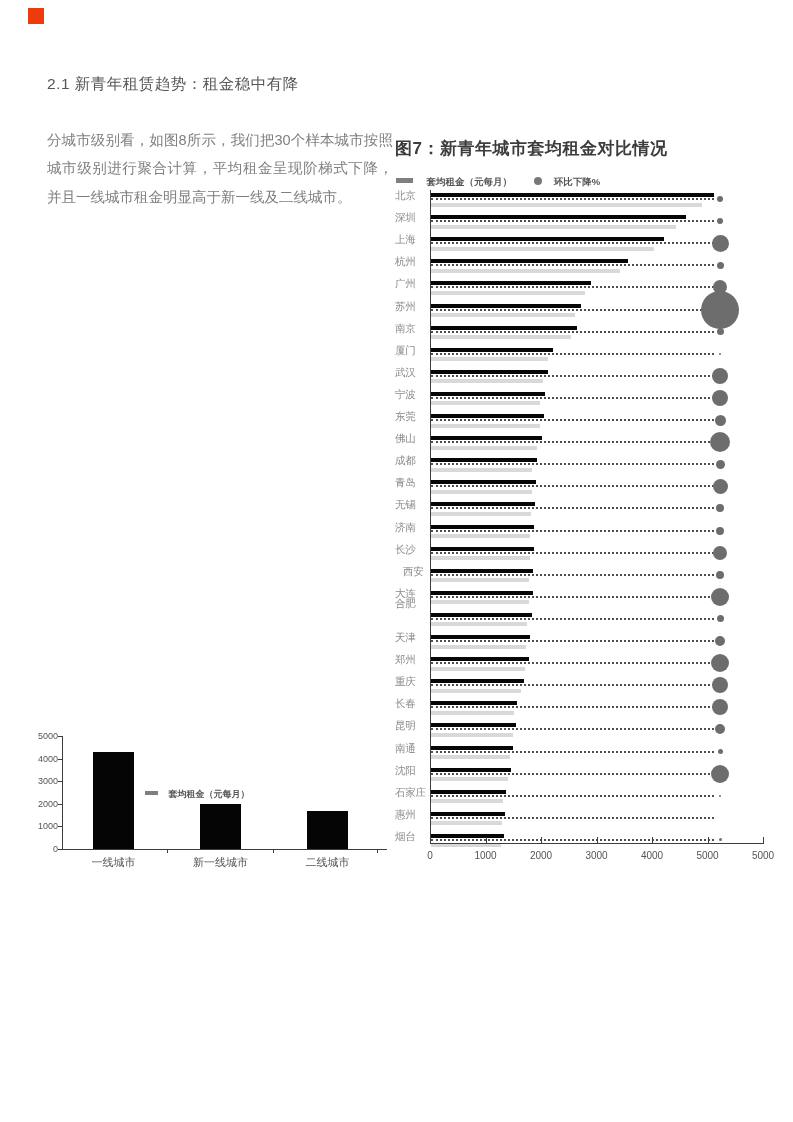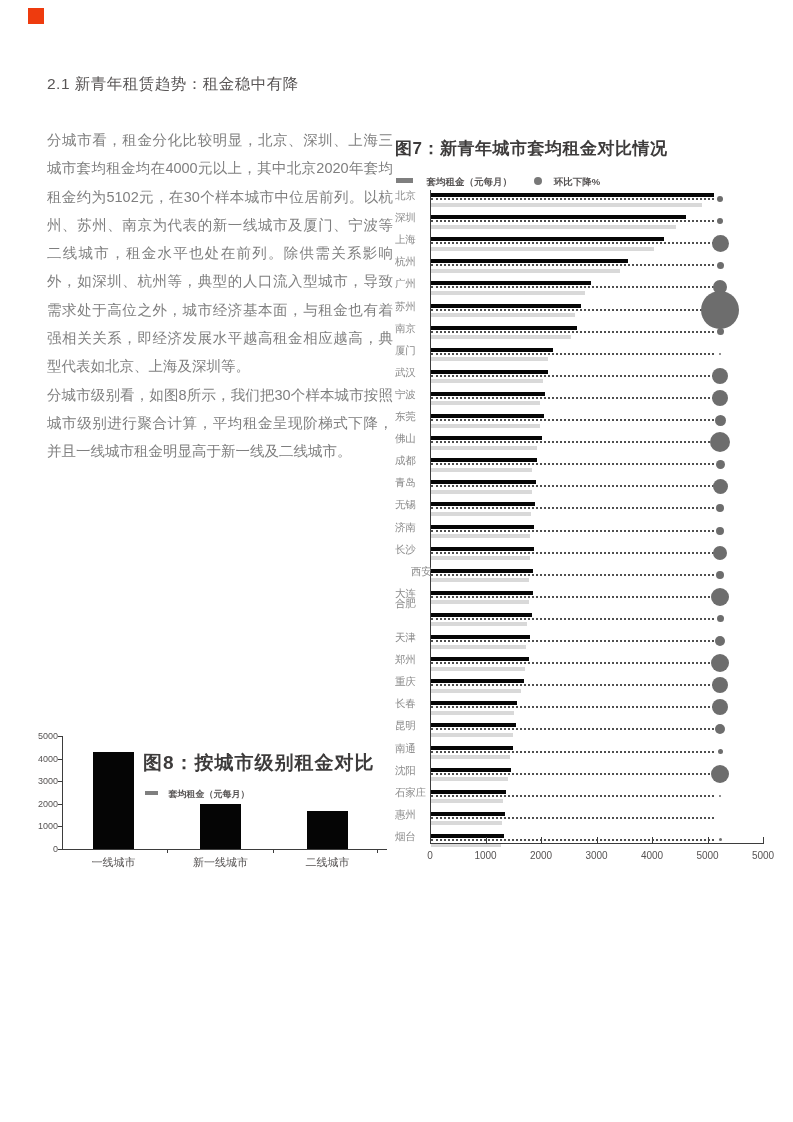--- a/index.html
+++ b/index.html
@@ -36,21 +36,20 @@
 </head>
 <body>
 
 <div id="page">
 
   <div class="abs" id="brand-mark"></div>
 
   <div class="abs" id="section-heading">2.1 新青年租赁趋势：租金稳中有降</div>
 
   <div class="abs" id="body-col">
-    <p>分城市看，租金分化比较明显，北京、深圳、上海三城市套均租金均在4000元以上，其中北京2020年套均租金约为5102元，在30个样本城市中位居前列。以杭州、苏州、南京为代表的新一线城市及厦门、宁波等二线城市，租金水平也处在前列。除供需关系影响外，如深圳、杭州等，典型的人口流入型城市，导致需求处于高位之外，城市经济基本面，与租金也有着强相关关系，即经济发展水平越高租金相应越高，典型代表如北京、上海及深圳等。</p>
     <p>分城市级别看，如图8所示，我们把30个样本城市按照城市级别进行聚合计算，平均租金呈现阶梯式下降，并且一线城市租金明显高于新一线及二线城市。</p>
   </div>
 
   <div class="abs" id="fig7-title">图7：新青年城市套均租金对比情况</div>
 
   <div class="abs" style="left:396px;top:171px;height:10px;white-space:nowrap;">
     <span class="legend-swatch" style="vertical-align:2px;"></span>
     <span class="legend-text" style="margin-left:9px;">套均租金（元每月）</span>
     <span class="legend-dot" style="margin-left:18px;vertical-align:0px;"></span>
     <span class="legend-text" style="margin-left:7px;">环比下降%</span>
@@ -136,21 +135,21 @@
       <div class="abs f7-city" style="left: 0px; top: 330.5px;">济南</div>
       <div class="abs f7-bar" style="left: 35.5px; top: 334.5px; width: 103.785px;"></div>
       <div class="abs f7-dash" style="left: 36px; top: 339.5px; width: 283px;"></div>
       <div class="abs f7-shadowbar" style="left: 35.5px; top: 344px; width: 99.6336px;"></div>
       <div class="abs f7-dot" style="left: 321px; top: 336.5px; width: 8px; height: 8px;"></div>
       <div class="abs f7-city" style="left: 0px; top: 352.6px;">长沙</div>
       <div class="abs f7-bar" style="left: 35.5px; top: 356.6px; width: 103.23px;"></div>
       <div class="abs f7-dash" style="left: 36px; top: 361.6px; width: 283px;"></div>
       <div class="abs f7-shadowbar" style="left: 35.5px; top: 366.1px; width: 99.1008px;"></div>
       <div class="abs f7-dot" style="left: 318px; top: 355.6px; width: 14px; height: 14px;"></div>
-      <div class="abs f7-city" style="left: 16px; top: 374.7px;">西安</div>
+      <div class="abs f7-city" style="left: 8px; top: 374.7px;">西安</div>
       <div class="abs f7-bar" style="left: 35.5px; top: 378.7px; width: 102.675px;"></div>
       <div class="abs f7-dash" style="left: 36px; top: 383.7px; width: 283px;"></div>
       <div class="abs f7-shadowbar" style="left: 35.5px; top: 388.2px; width: 98.568px;"></div>
       <div class="abs f7-dot" style="left: 321px; top: 380.7px; width: 8px; height: 8px;"></div>
       <div class="abs f7-city" style="left: 0px; top: 396.8px;">大连</div>
       <div class="abs f7-bar" style="left: 35.5px; top: 400.8px; width: 102.12px;"></div>
       <div class="abs f7-dash" style="left: 36px; top: 405.8px; width: 283px;"></div>
       <div class="abs f7-shadowbar" style="left: 35.5px; top: 410.3px; width: 98.0352px;"></div>
       <div class="abs f7-dot" style="left: 316px; top: 397.8px; width: 18px; height: 18px;"></div>
       <div class="abs f7-city" style="left: 0px; top: 407px;">合肥</div>
@@ -218,21 +217,20 @@
       <div class="abs axis-num" style="left: 184.5px; top: 659.9px; width: 34px;">3000</div>
       <div class="abs tick-v" style="left: 257px; top: 646.9px; height: 6px; width: 0px;"></div>
       <div class="abs axis-num" style="left: 240px; top: 659.9px; width: 34px;">4000</div>
       <div class="abs tick-v" style="left: 312.5px; top: 646.9px; height: 6px; width: 0px;"></div>
       <div class="abs axis-num" style="left: 295.5px; top: 659.9px; width: 34px;">5000</div>
       <div class="abs tick-v" style="left: 368px; top: 646.9px; height: 6px; width: 0px;"></div>
       <div class="abs axis-num" style="left: 351px; top: 659.9px; width: 34px;">5000</div>
     </div>
 
   <div class="abs" id="fig8">
-    <div class="abs" id="fig8-title" style="left:110px;top:22px;">图8：按城市级别租金对比</div>
     <div class="abs" style="left:112px;top:55px;white-space:nowrap;">
       <span class="legend-swatch" style="width:13px;height:4px;vertical-align:2px;"></span>
       <span class="legend-text" style="margin-left:6px;font-size:9px;">套均租金（元每月）</span>
     </div>
   <div class="abs axis-num-r" style="left: 0px; top: 3px; width: 25px;">5000</div>
       <div class="abs tick-h" style="left: 25px; top: 8px; width: 4px; height: 0px;"></div>
       <div class="abs axis-num-r" style="left: 0px; top: 25.6px; width: 25px;">4000</div>
       <div class="abs tick-h" style="left: 25px; top: 30.6px; width: 4px; height: 0px;"></div>
       <div class="abs axis-num-r" style="left: 0px; top: 48.2px; width: 25px;">3000</div>
       <div class="abs tick-h" style="left: 25px; top: 53.2px; width: 4px; height: 0px;"></div>

